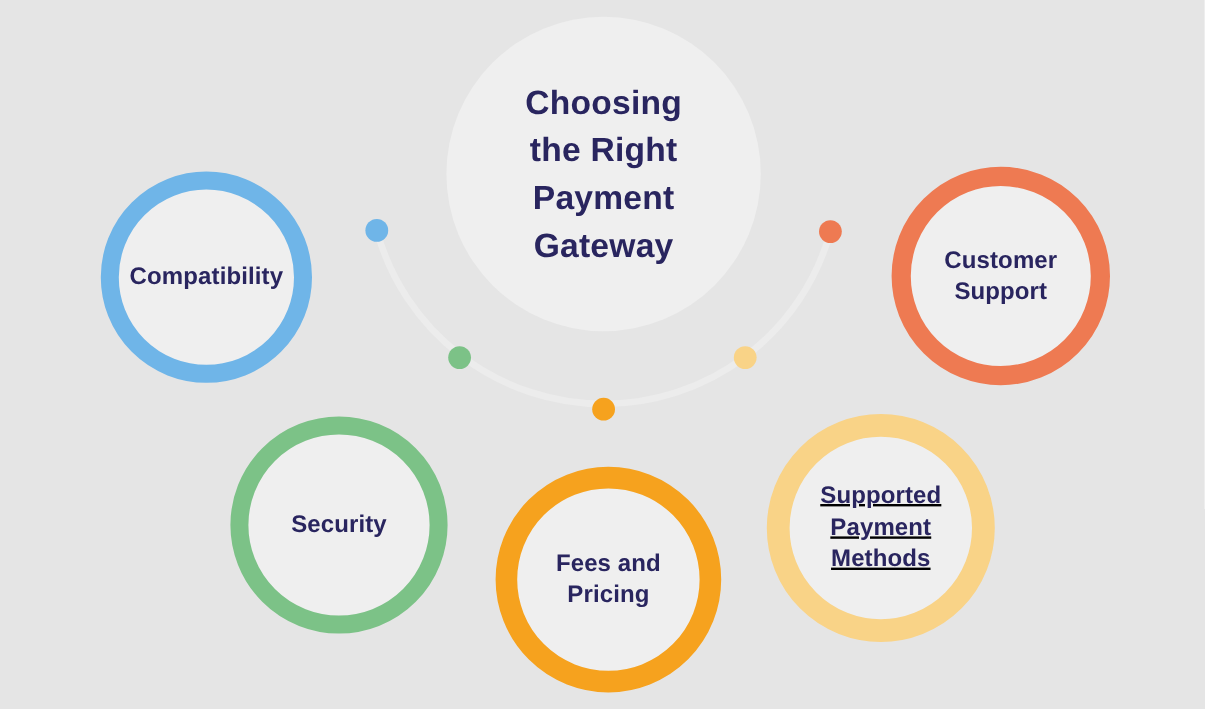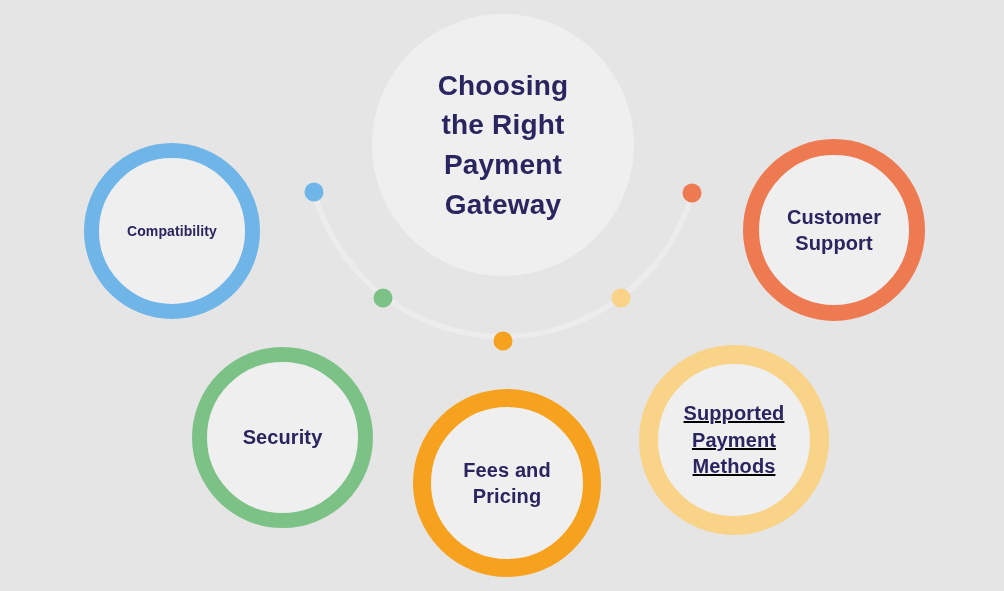--- a/index.html
+++ b/index.html
@@ -52,21 +52,21 @@
   .node-label {
     text-align: center;
     font-size: 20px;
     font-weight: bold;
     line-height: 1.32;
     letter-spacing: 0.1px;
     color: #29255F;
   }
 
   .node-compatibility { left: 84px;  top: 143px; width: 176px; height: 176px; border-width: 15px; }
-  .node-compatibility .node-label { white-space: nowrap; font-size: 14px; }
+  .node-compatibility .node-label { white-space: nowrap; font-size: 20px; }
 
   .node-security      { left: 192px; top: 347px; width: 181px; height: 181px; border-width: 15px; }
 
   .node-fees          { left: 413px; top: 389px; width: 188px; height: 188px; border-width: 18px; }
   .node-fees .node-label { max-width: 104px; }
 
   .node-supported     { left: 639px; top: 345px; width: 190px; height: 190px; border-width: 19px; text-decoration: underline; }
   .node-supported .node-label { max-width: 128px; }
 
   .node-customer      { left: 743px; top: 139px; width: 182px; height: 182px; border-width: 16px; }

